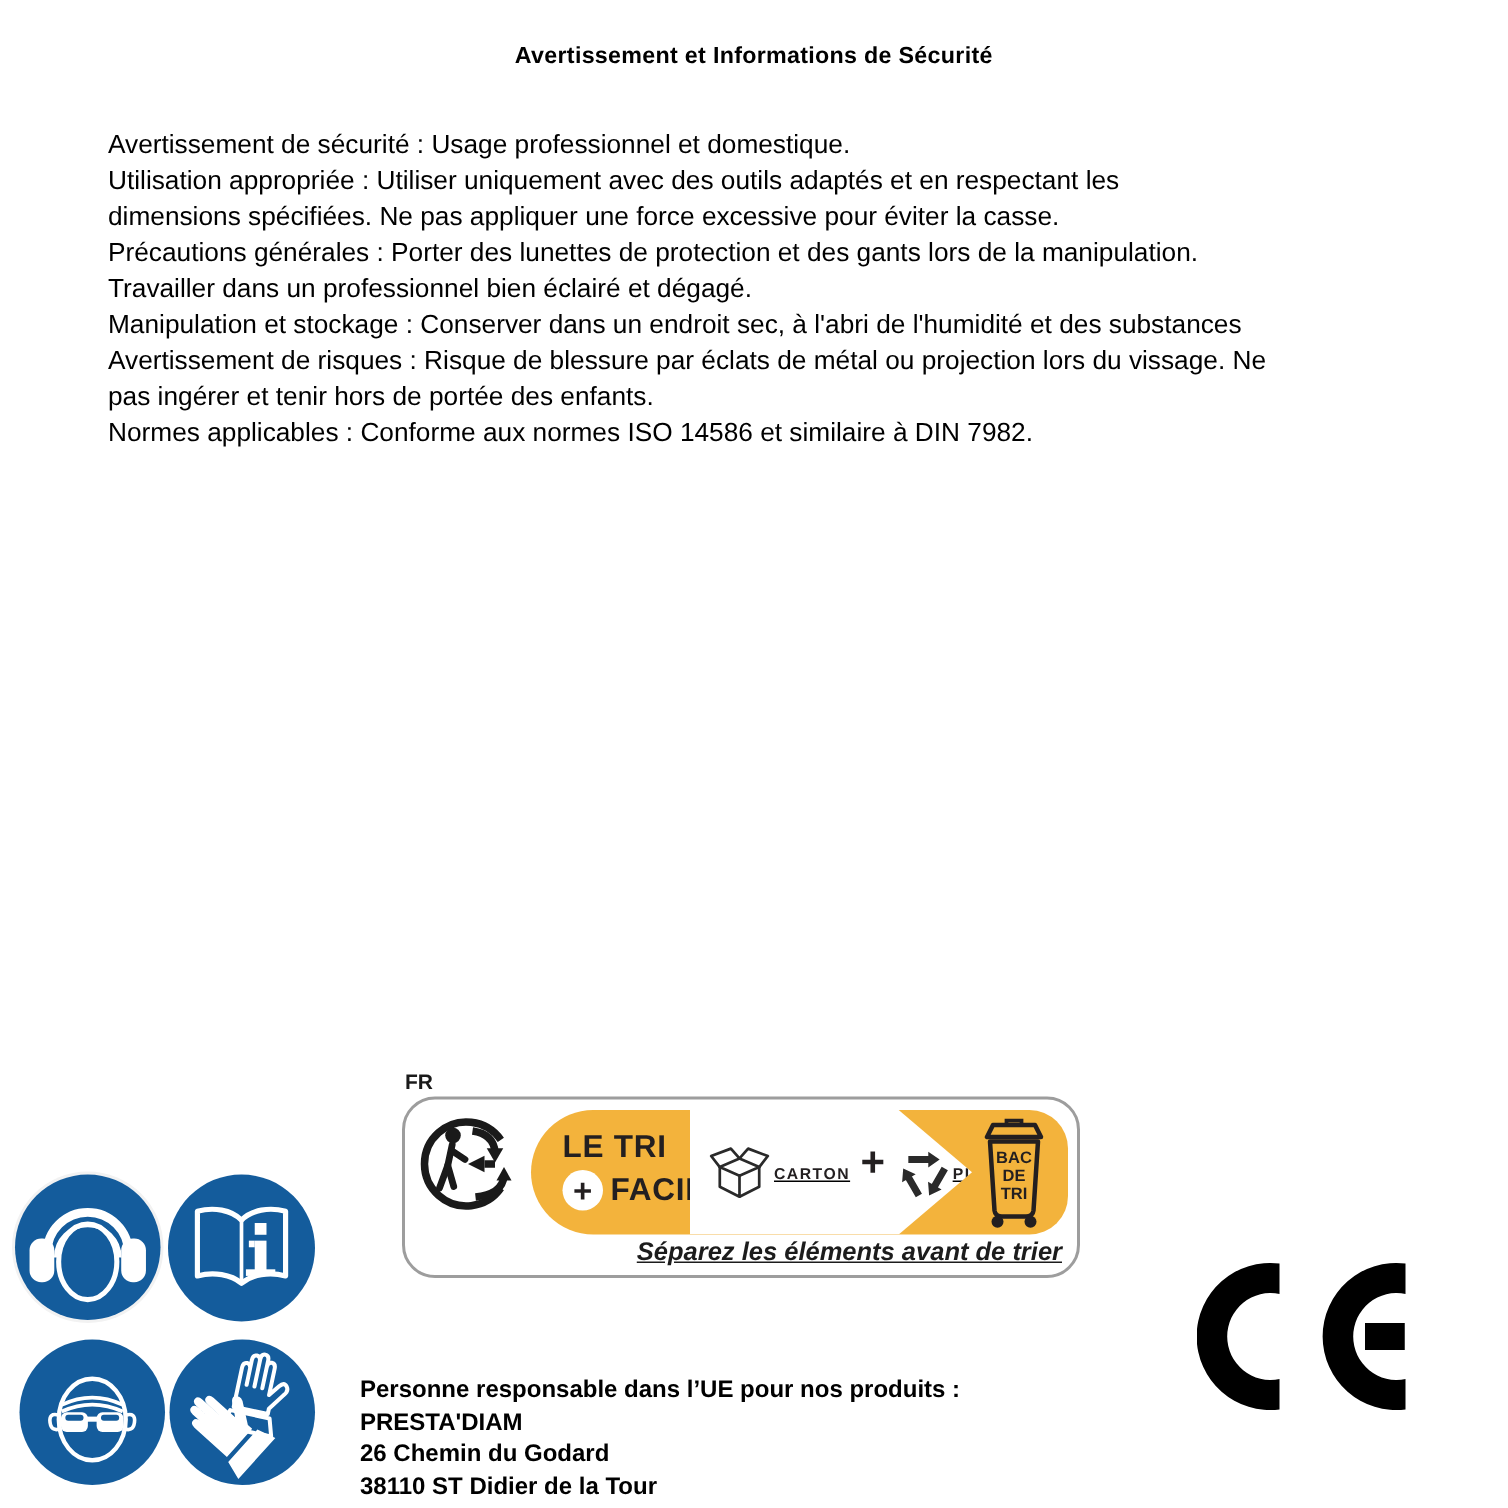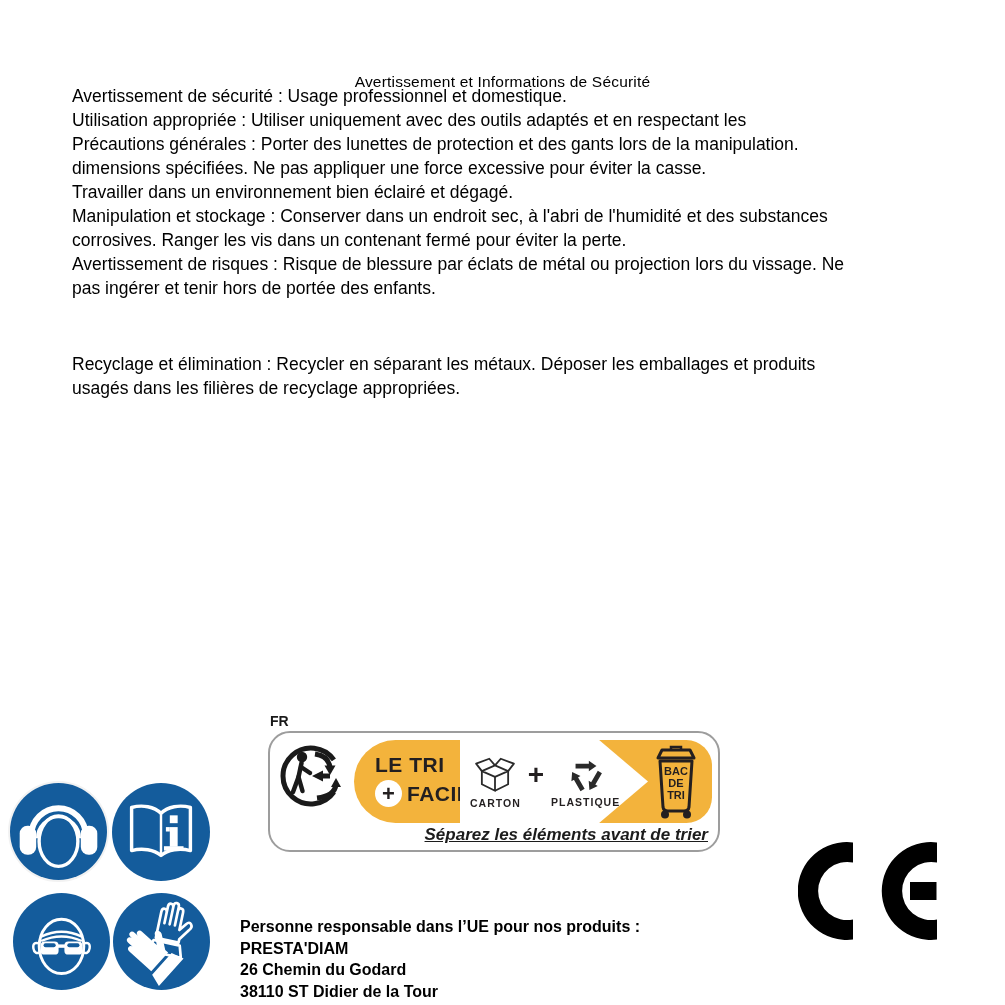--- a/index.html
+++ b/index.html
@@ -6,21 +6,21 @@
     --safety_blue:#145C9C;
     --infotri_yellow:#F3B33C;
     --ink_dark:#231F20;
     --label_border:#9D9D9D;
   }
   *{margin:0;padding:0;box-sizing:border-box;}
   html,body{width:1005px;height:1005px;background:#fff;font-family:"Liberation Sans",sans-serif;color:#000;}
   .page{position:relative;width:1005px;height:1005px;overflow:hidden;background:#fff;}
 
   .doc-title{position:absolute;top:29px;left:0;width:100%;text-align:center;
-    font-size:15.5px;font-weight:normal;letter-spacing:0.2px;margin-top:44px;}
+    font-size:15.5px;font-weight:bold;letter-spacing:0.2px;}
 
   .text-block{position:absolute;left:72px;width:880px;font-size:17.5px;line-height:24px;}
   .text-block.b1{top:84px;}
   .text-block.b2{top:352px;}
 
   
   .picto{position:absolute;border-radius:50%;background:var(--safety_blue);}
   .picto svg{display:block;width:100%;height:100%;}
   #picto-ear{left:10px;top:783px;width:97px;height:97px;box-shadow:0 0 0 2px #f2f2f2;}
   #picto-book{left:112px;top:783px;width:98px;height:98px;}
@@ -37,21 +37,21 @@
     border-radius:42px 26px 26px 42px;}
   .headline{position:absolute;left:21px;top:14px;color:var(--ink_dark);}
   .headline .l1{font-size:21px;font-weight:900;letter-spacing:0.5px;line-height:22px;}
   .headline .l2{display:flex;align-items:center;gap:5px;margin-top:4px;}
   .plus-circle{display:flex;align-items:center;justify-content:center;width:27px;height:27px;
     border-radius:50%;background:#fff;font-size:22px;font-weight:900;color:var(--ink_dark);line-height:27px;}
   .headline .l2 .word{font-size:21px;font-weight:900;letter-spacing:0.5px;}
   .chevron{position:absolute;left:106px;top:0;width:188px;height:83px;background:#fff;
     clip-path:polygon(0 0,74% 0,100% 50%,74% 100%,0 100%);
     display:flex;align-items:center;justify-content:flex-start;padding:4px 34px 2px 10px;gap:7px;}
-  .material{display:flex;flex-direction:column;align-items:center;}
+  .material{display:flex;flex-direction:row;align-items:center;text-decoration:underline;}
   .material .mat-label{font-size:10.5px;font-weight:bold;letter-spacing:1px;color:var(--ink_dark);margin-top:1px;}
   .mat-plus{font-size:28px;font-weight:800;color:var(--ink_dark);margin-bottom:16px;}
   .bin{position:absolute;right:11px;top:5px;width:50px;height:74px;}
   .bin text{font-family:"Liberation Sans",sans-serif;font-size:11px;font-weight:bold;fill:var(--ink_dark);}
   .tagline{position:absolute;right:10px;bottom:5px;font-size:17px;font-style:italic;font-weight:bold;color:#1c1c1c;text-decoration:underline;}
 
   
   .responsible{position:absolute;left:240px;top:916px;width:524px;
     font-size:16px;font-weight:bold;line-height:21.5px;}
 
@@ -61,33 +61,29 @@
 </head>
 <body>
 
 <div class="page">
 
   <div class="doc-title">Avertissement et Informations de Sécurité</div>
 
   <div class="text-block b1">
     <div>Avertissement de sécurité : Usage professionnel et domestique.</div>
     <div>Utilisation appropriée : Utiliser uniquement avec des outils adaptés et en respectant les</div>
+    <div>dimensions spécifiées. Ne pas appliquer une force excessive pour éviter la casse.</div>
     <div>Précautions générales : Porter des lunettes de protection et des gants lors de la manipulation.</div>
-    <div>dimensions spécifiées. Ne pas appliquer une force excessive pour éviter la casse.</div>
-    <div>Travailler dans un environnement bien éclairé et dégagé.</div>
+    <div>Travailler dans un professionnel bien éclairé et dégagé.</div>
     <div>Manipulation et stockage : Conserver dans un endroit sec, à l'abri de l'humidité et des substances</div>
-    <div>corrosives. Ranger les vis dans un contenant fermé pour éviter la perte.</div>
     <div>Avertissement de risques : Risque de blessure par éclats de métal ou projection lors du vissage. Ne</div>
     <div>pas ingérer et tenir hors de portée des enfants.</div>
-  </div>
-
-  <div class="text-block b2">
-    <div>Recyclage et élimination : Recycler en séparant les métaux. Déposer les emballages et produits</div>
-    <div>usagés dans les filières de recyclage appropriées.</div>
-  </div>
+    <div>Normes applicables : Conforme aux normes ISO 14586 et similaire à DIN 7982.</div>
+  </div>
+
 
   <div class="picto" id="picto-ear">
     <svg viewBox="0 0 100 100" aria-hidden="true">
       <path d="M22 54 A28 28 0 0 1 78 54" fill="none" stroke="#fff" stroke-width="6"></path>
       <path d="M28 57 A22 22 0 0 1 72 57" fill="none" stroke="#fff" stroke-width="2.5"></path>
       <ellipse cx="50" cy="60" rx="20" ry="26" fill="none" stroke="#fff" stroke-width="3.5"></ellipse>
       <rect x="10" y="44" width="17" height="30" rx="8" fill="#fff"></rect>
       <rect x="73" y="44" width="17" height="30" rx="8" fill="#fff"></rect>
     </svg>
   </div>

